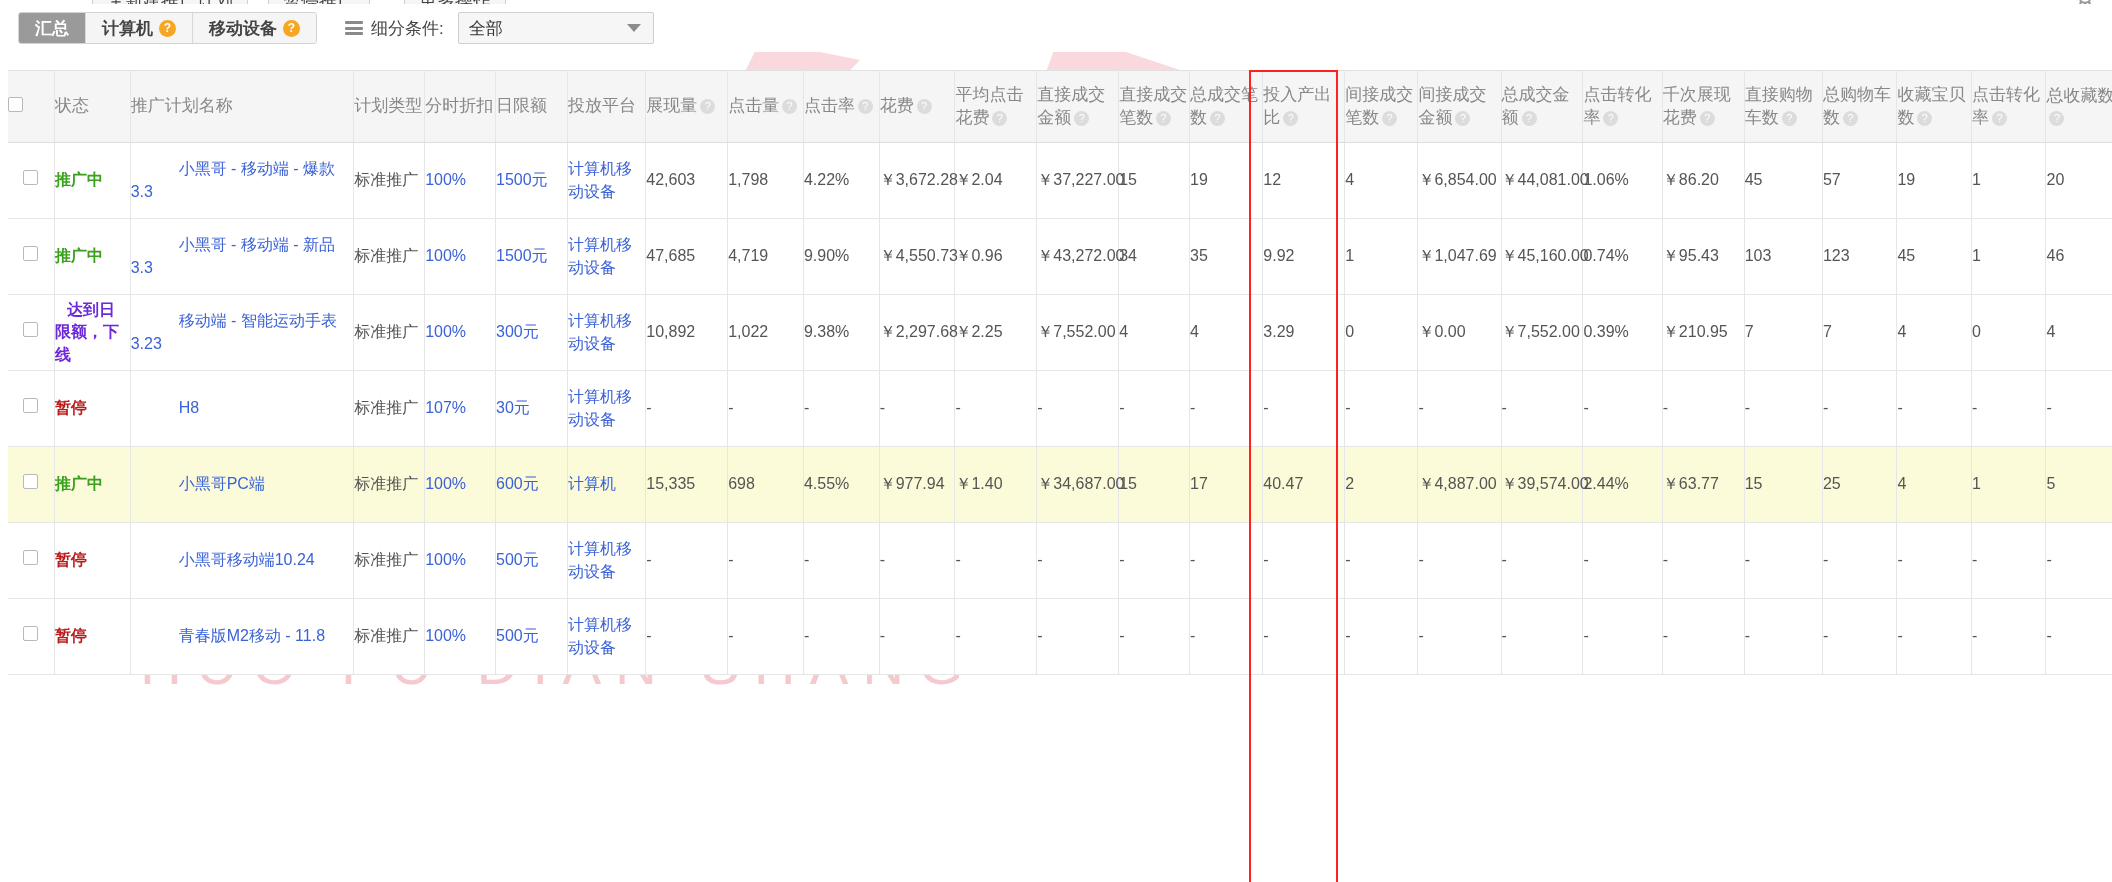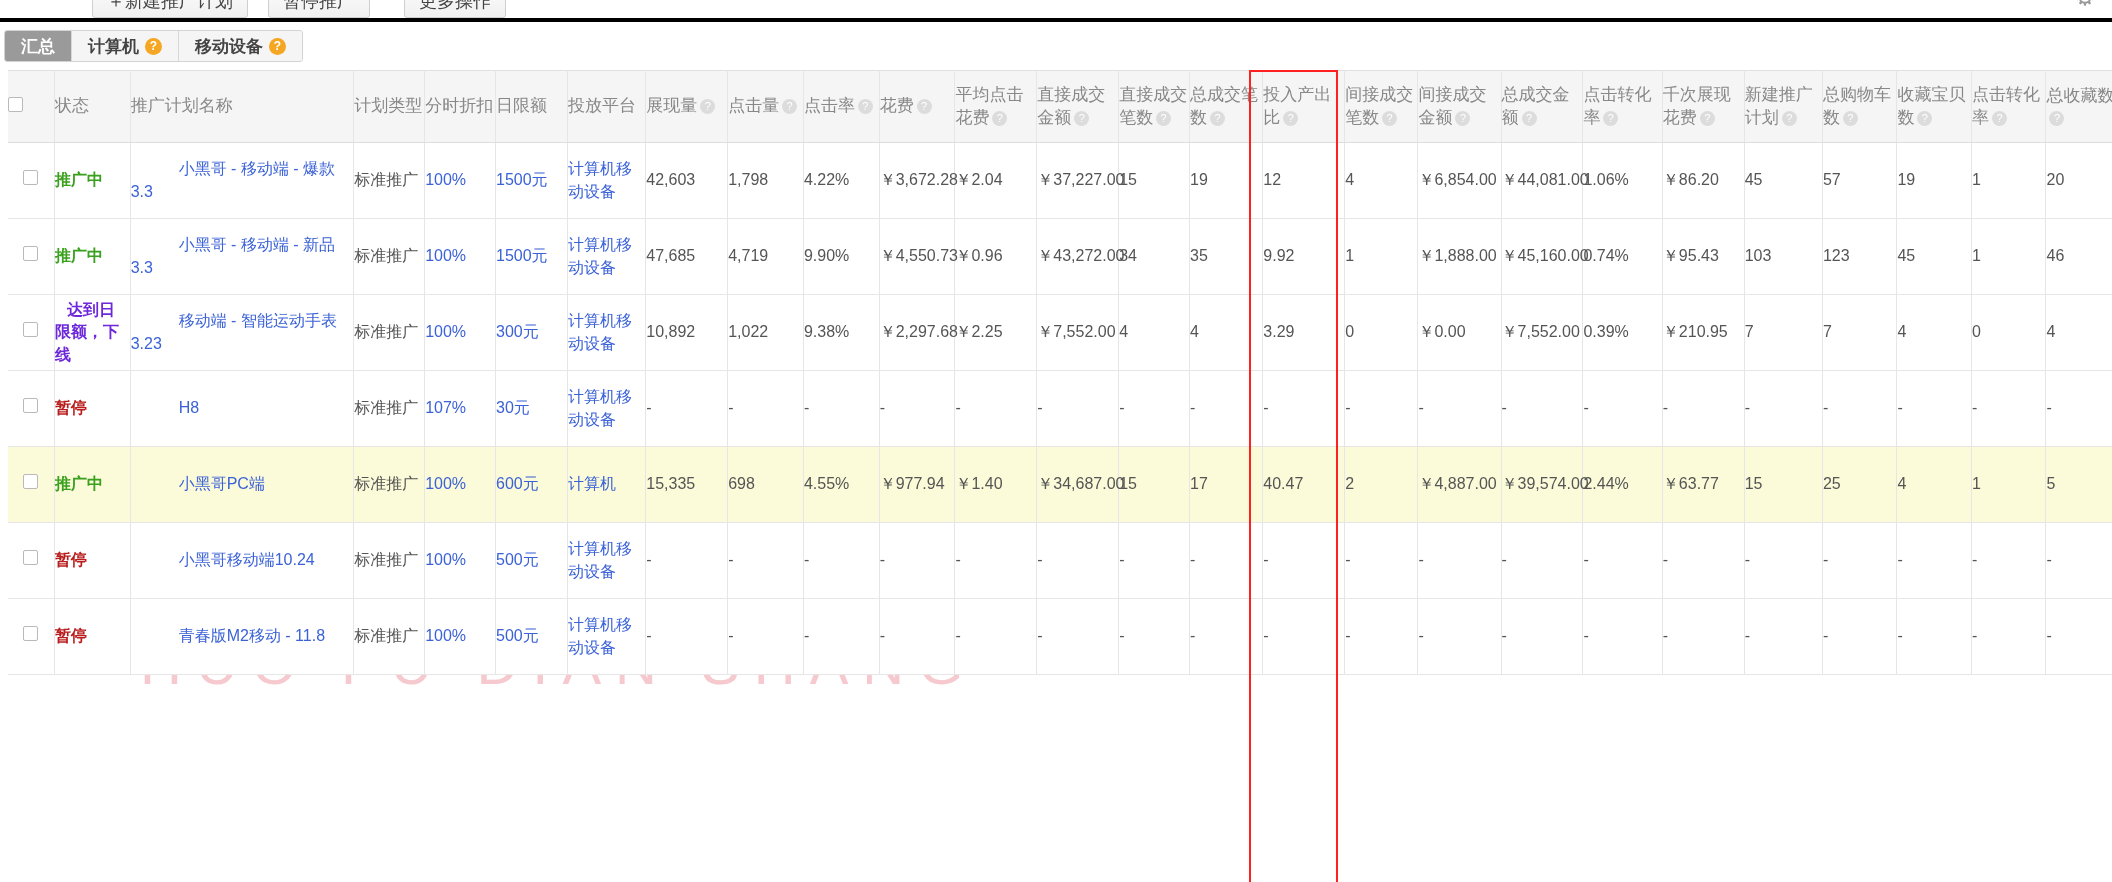--- a/index.html
+++ b/index.html
@@ -64,26 +64,26 @@
     width: 26px; height: 26px;
     color: #9a9a9a;
     font-size: 24px;
     line-height: 26px;
     text-align: center;
   }
 
   
   #filter-bar {
     position: absolute;
-    left: 0; top: 22px;
+    left: 0; top: 4px;
     width: 2112px; height: 48px;
     background: #ffffff;
     display: flex;
     align-items: center;
-    padding-left: 4px;
+    padding-left: 18px;
     z-index: 20;
   }
   .seg-group {
     display: flex;
     border: 1px solid #d3d3d3;
     border-radius: 3px;
     overflow: hidden;
     height: 32px;
     background: #f7f7f7;
   }
@@ -285,20 +285,32 @@
     <div class="seg active">
       <span>汇总</span>
     </div>
     <div class="seg">
       <span>计算机</span>
       <span class="qmark">?</span>
     </div>
     <div class="seg">
       <span>移动设备</span>
       <span class="qmark">?</span>
+    </div>
+  </div>
+  <div id="subdiv-wrap">
+    <span class="list-icon">
+        <i></i>
+        <i></i>
+        <i></i>
+      </span>
+    <span id="subdiv-label">细分条件:</span>
+    <div id="subdiv-select">
+      <span>全部</span>
+      <span id="subdiv-caret"></span>
     </div>
   </div>
 </div>
 
 <div id="table-wrap">
   <table class="grid">
     <colgroup id="colgroup">
         <col style="width: 38px;">
         <col style="width: 62px;">
         <col style="width: 183px;">
@@ -342,21 +354,21 @@
           <th class="th-inner-pad"><span class="th-label">平均点击花费</span><span class="hq">?</span></th>
           <th class="th-inner-pad"><span class="th-label">直接成交金额</span><span class="hq">?</span></th>
           <th class="th-inner-pad"><span class="th-label">直接成交笔数</span><span class="hq">?</span></th>
           <th class="th-inner-pad"><span class="th-label">总成交笔数</span><span class="hq">?</span></th>
           <th class="th-inner-pad"><span class="th-label">投入产出比</span><span class="hq">?</span></th>
           <th class="th-inner-pad"><span class="th-label">间接成交笔数</span><span class="hq">?</span></th>
           <th class="th-inner-pad"><span class="th-label">间接成交金额</span><span class="hq">?</span></th>
           <th class="th-inner-pad"><span class="th-label">总成交金额</span><span class="hq">?</span></th>
           <th class="th-inner-pad"><span class="th-label">点击转化率</span><span class="hq">?</span></th>
           <th class="th-inner-pad"><span class="th-label">千次展现花费</span><span class="hq">?</span></th>
-          <th class="th-inner-pad"><span class="th-label">新建推广计划</span><span class="hq">?</span></th>
+          <th class="th-inner-pad"><span class="th-label">直接购物车数</span><span class="hq">?</span></th>
           <th class="th-inner-pad"><span class="th-label">总购物车数</span><span class="hq">?</span></th>
           <th class="th-inner-pad"><span class="th-label">收藏宝贝数</span><span class="hq">?</span></th>
           <th class="th-inner-pad"><span class="th-label">点击转化率</span><span class="hq">?</span></th>
           <th class="th-inner-pad"><span class="th-label">总收藏数</span><span class="hq">?</span></th>
         </tr>
     </thead>
     <tbody id="table-body">
         <tr class="row">
           <td class="cell chk-col"><span class="chk"></span></td>
           <td class="cell"><span class="st-active">推广中</span></td>
@@ -396,21 +408,21 @@
           <td class="cell"><span class="muted">47,685</span></td>
           <td class="cell"><span class="muted">4,719</span></td>
           <td class="cell"><span class="muted">9.90%</span></td>
           <td class="cell"><span class="muted">￥4,550.73</span></td>
           <td class="cell"><span class="muted">￥0.96</span></td>
           <td class="cell"><span class="muted">￥43,272.00</span></td>
           <td class="cell"><span class="muted">34</span></td>
           <td class="cell"><span class="muted">35</span></td>
           <td class="cell"><span class="muted">9.92</span></td>
           <td class="cell"><span class="muted">1</span></td>
-          <td class="cell"><span class="muted">￥1,888.00</span></td>
+          <td class="cell"><span class="muted">￥1,047.69</span></td>
           <td class="cell"><span class="muted">￥45,160.00</span></td>
           <td class="cell"><span class="muted">0.74%</span></td>
           <td class="cell"><span class="muted">￥95.43</span></td>
           <td class="cell"><span class="muted">103</span></td>
           <td class="cell"><span class="muted">123</span></td>
           <td class="cell"><span class="muted">45</span></td>
           <td class="cell"><span class="muted">1</span></td>
           <td class="cell"><span class="muted">46</span></td>
         </tr>
         <tr class="row">

